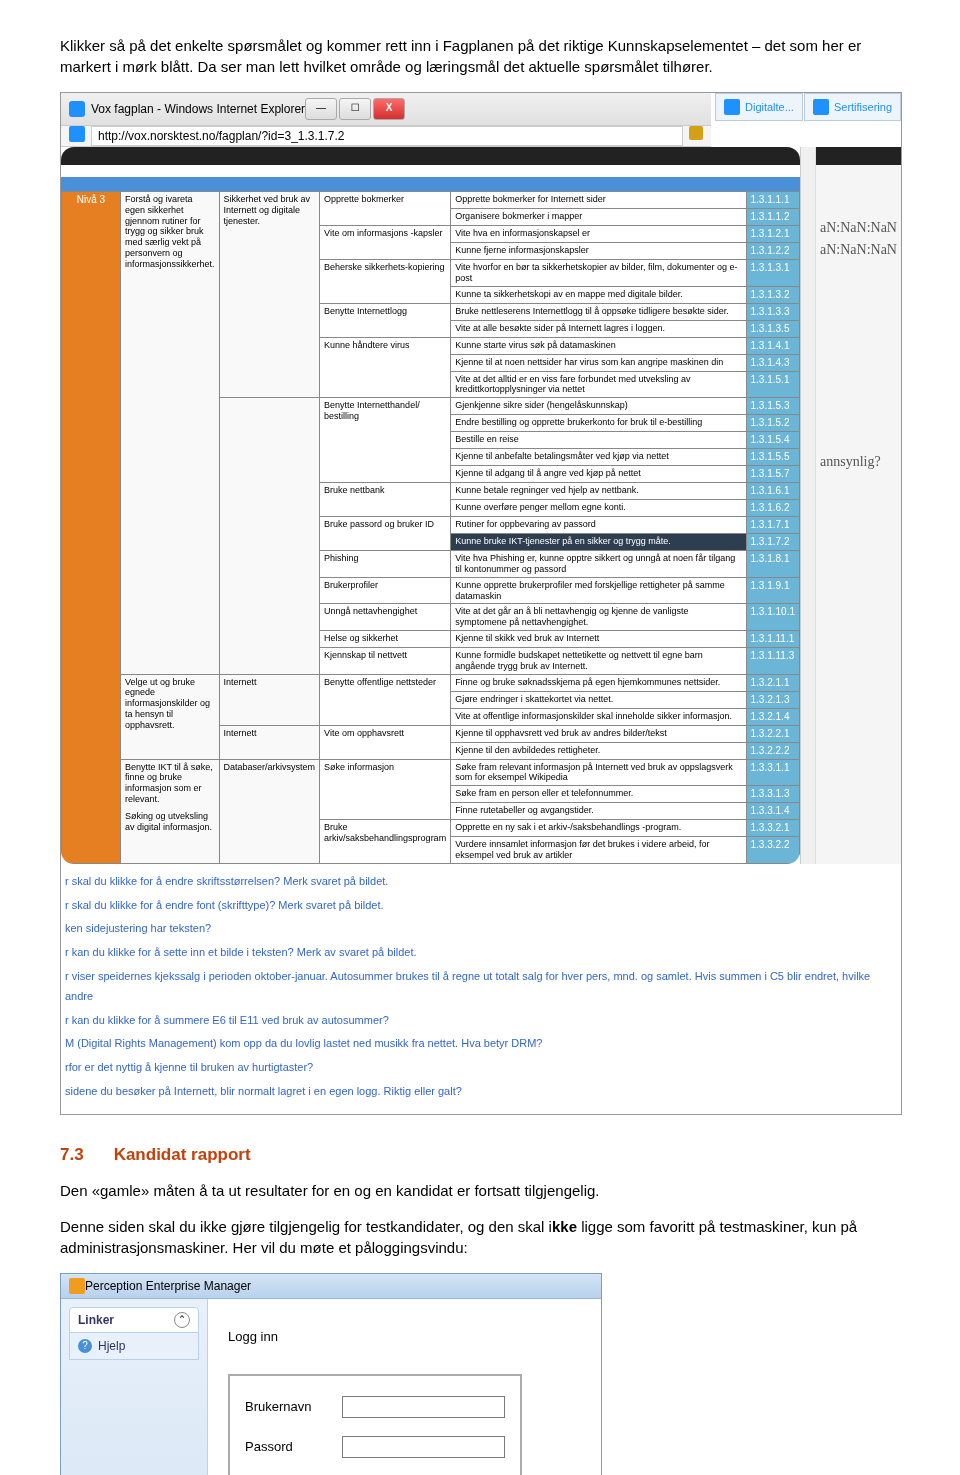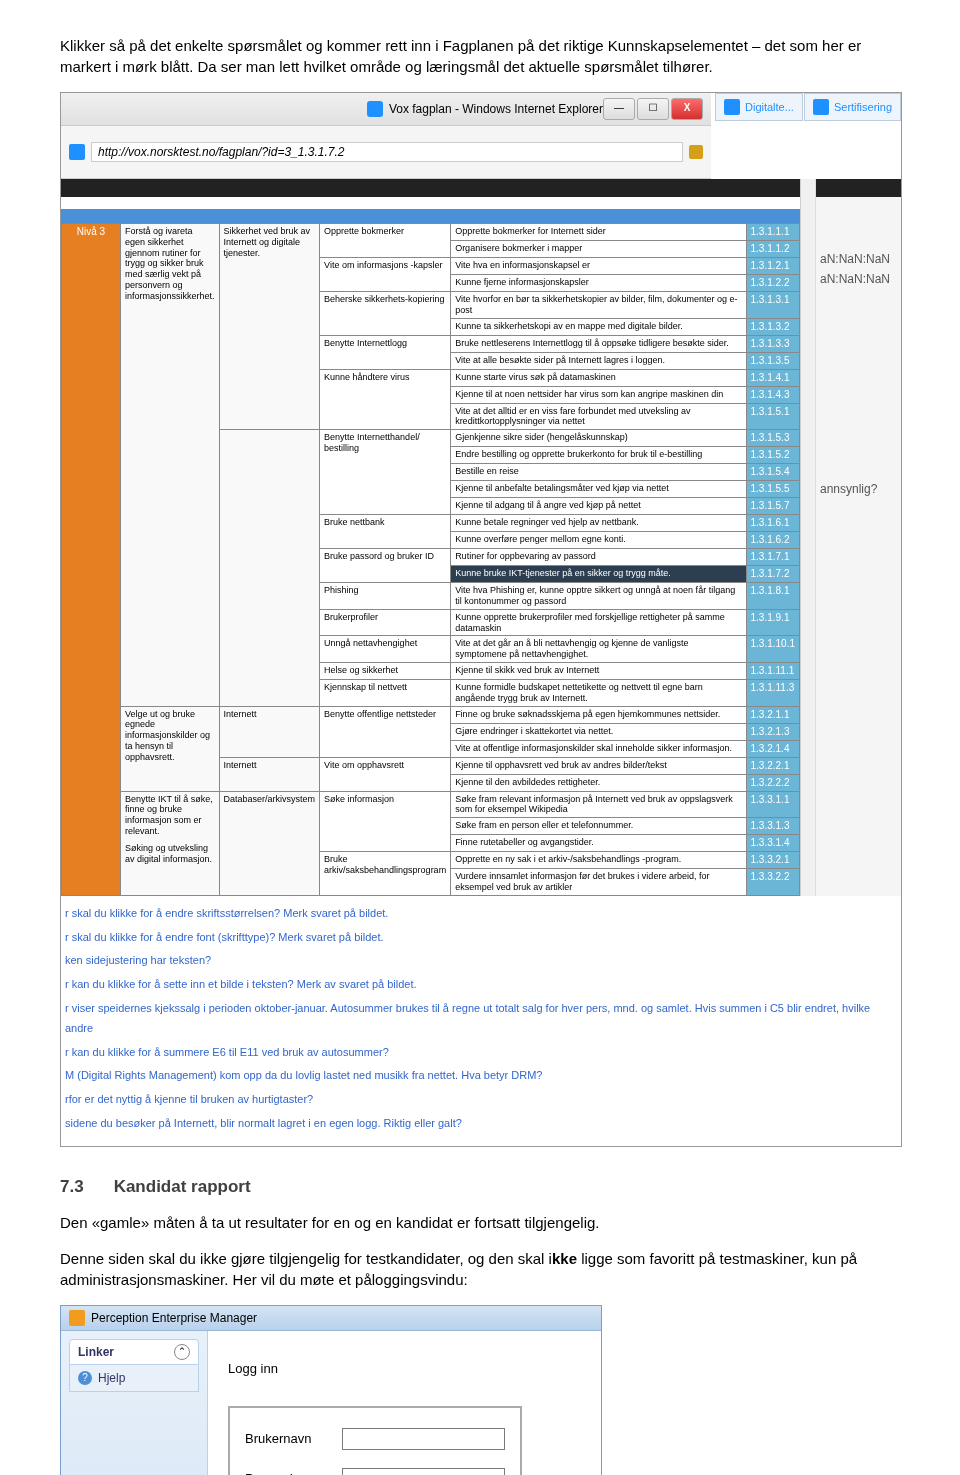--- a/index.html
+++ b/index.html
@@ -23,21 +23,21 @@
     background: #fff;
     margin-bottom: 30px;
   }
   .ie-titlebar {
     background: linear-gradient(to bottom, #f0f0f0, #e0e0e0);
     padding: 5px 8px;
     font-size: 12px;
     border-bottom: 1px solid #ccc;
     display: flex;
     align-items: center;
-    justify-content: flex-end;
+    justify-content: flex-start;
   }
   .ie-title-left {
     display: flex;
     align-items: center;
     gap: 6px;
   }
   .ie-icon {
     width: 16px;
     height: 16px;
     background: #1e90ff;
@@ -57,26 +57,24 @@
     text-align: center;
     line-height: 18px;
   }
   .win-close {
     background: linear-gradient(to bottom, #ff6b6b, #d32f2f);
     color: #fff;
     font-weight: bold;
   }
   .addressbar {
     background: #f5f5f5;
-    padding: 16px 8px;
+    padding: 0 8px;
     border-bottom: 1px solid #ccc;
     display: flex;
-    align-items: center;
     gap: 6px;
-    font-style: italic;
   }
   .addr-icon {
     width: 16px;
     height: 16px;
     background: #1e90ff;
     border-radius: 2px;
   }
   .addr-input {
     flex: 1;
     font-size: 12px;
@@ -104,20 +102,21 @@
     display: flex;
     align-items: center;
     gap: 5px;
   }
   .browser-content {
     display: flex;
   }
   .main-area {
     flex: 1;
     overflow: hidden;
+    border-radius: 13px;
   }
   .right-strip {
     width: 85px;
     background: #f5f5f5;
     border-left: 1px solid #ddd;
   }
   .dark-header {
     height: 18px;
     background: #222;
   }
@@ -163,42 +162,43 @@
     text-align: left;
   }
   .highlighted-row td {
     background: #2c3e50;
     color: #fff;
   }
   .highlighted-row .code-cell {
     background: #6bb5d6;
   }
   .right-strip .small-txt {
-    font-size: 12px;
+    font-size: 14px;
     color: #555;
     padding: 3px 4px;
+    font-family: Liberation Serif, serif;
   }
   .scrollbar-v {
     width: 14px;
     background: #f0f0f0;
     border-left: 1px solid #ccc;
   }
   .question-list {
     font-size: 11px;
     color: #3366cc;
     padding: 8px 4px;
     line-height: 1.8;
   }
   .question-list .q {
     margin-bottom: 4px;
   }
   .heading73 {
     font-size: 17px;
     font-weight: bold;
-    color: #404040;
+    color: #c2410c;
     margin: 25px 0 10px 0;
   }
   .heading73 .num {
     margin-right: 30px;
   }
   .link {
     color: #0563c1;
     text-decoration: underline;
   }
   .screenshot2 {
@@ -206,21 +206,21 @@
     width: 540px;
     background: #fff;
     margin-top: 10px;
   }
   .ss2-titlebar {
     background: linear-gradient(to bottom, #d4e4f4, #b8d1ec);
     padding: 4px 8px;
     font-size: 12px;
     display: flex;
     align-items: center;
-    gap: 6px;
+    gap: 0;
     border-bottom: 1px solid #9bb8d8;
   }
   .ss2-icon {
     width: 16px;
     height: 16px;
     background: #f29c1f;
     border-radius: 2px;
   }
   .ss2-body {
     display: flex;

